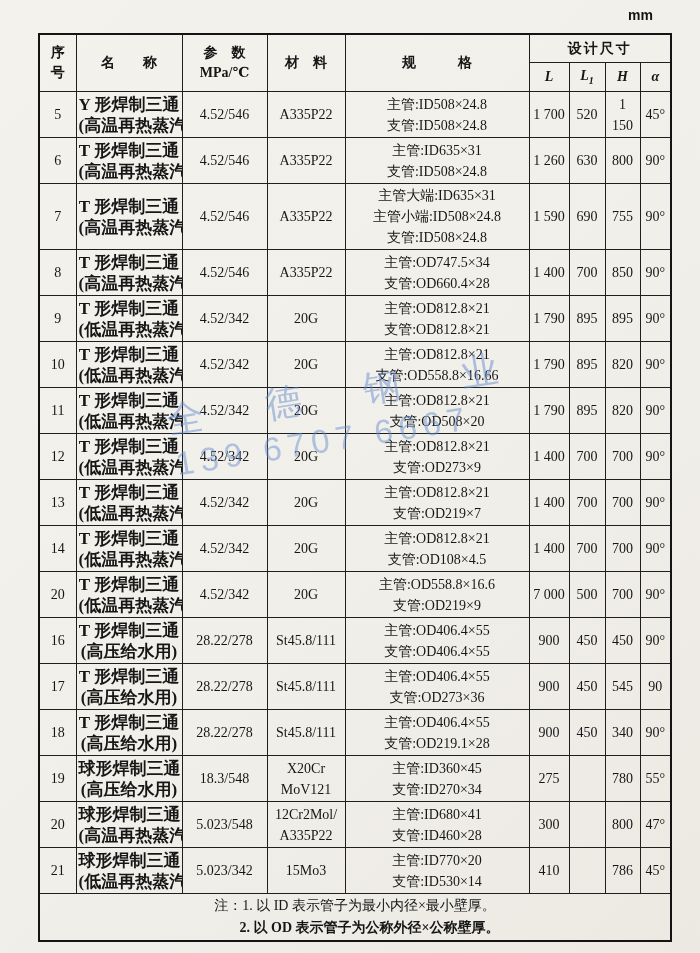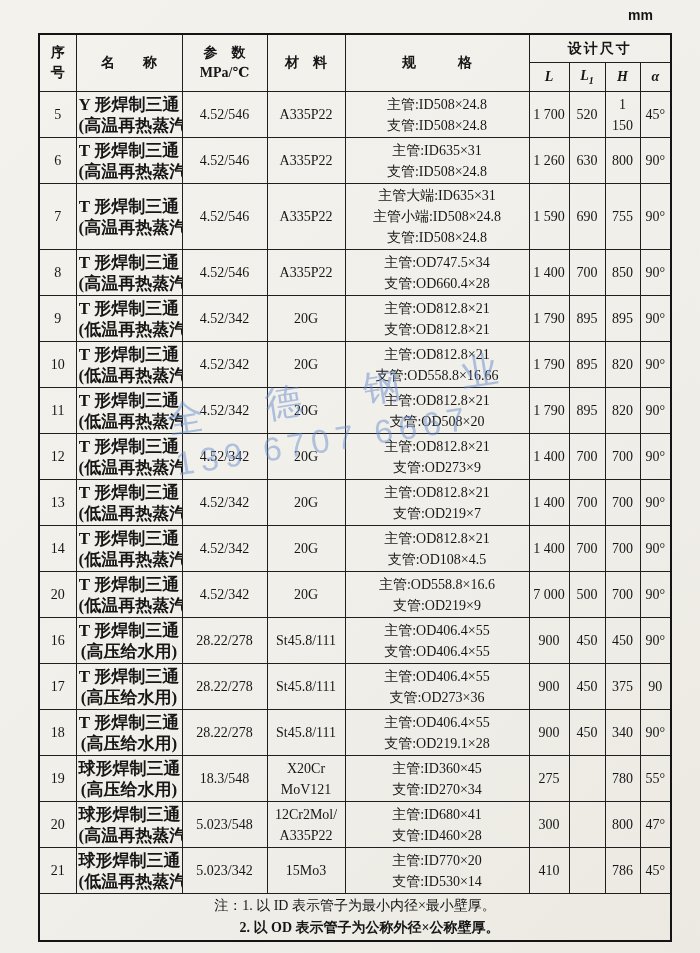--- a/index.html
+++ b/index.html
@@ -368,21 +368,21 @@
           <td class="c-param">28.22/278</td>
           <td class="c-mat">
             <div class="line">St45.8/111</div>
           </td>
           <td class="c-spec">
             <div class="line">主管:OD406.4×55</div>
             <div class="line">支管:OD273×36</div>
           </td>
           <td class="c-num">900</td>
           <td class="c-num">450</td>
-          <td class="c-num">375</td>
+          <td class="c-num">545</td>
           <td class="c-num">90</td>
         </tr>
         <tr>
           <td class="c-no">18</td>
           <td class="c-name">
             <div class="line">T 形焊制三通</div>
             <div class="line">(高压给水用)</div>
           </td>
           <td class="c-param">28.22/278</td>
           <td class="c-mat">

